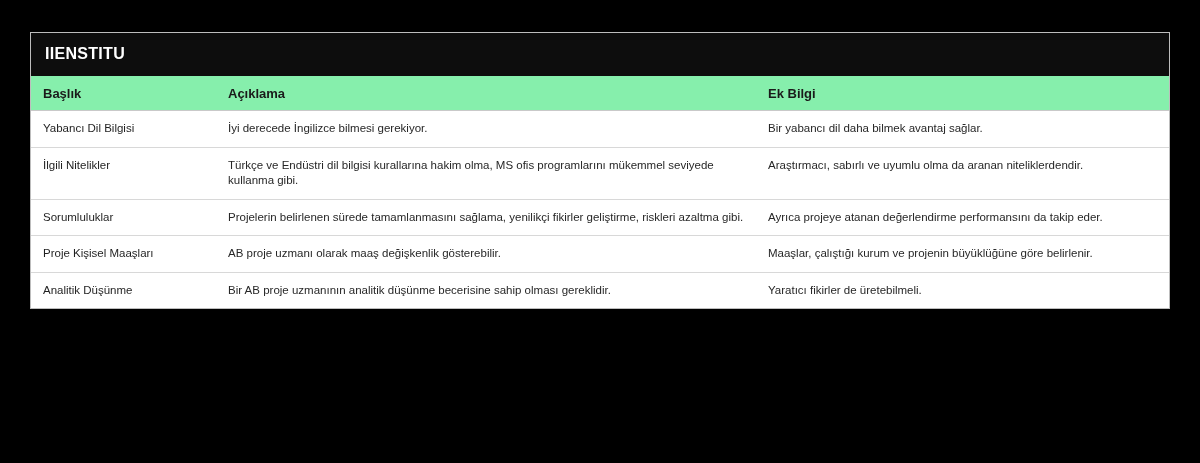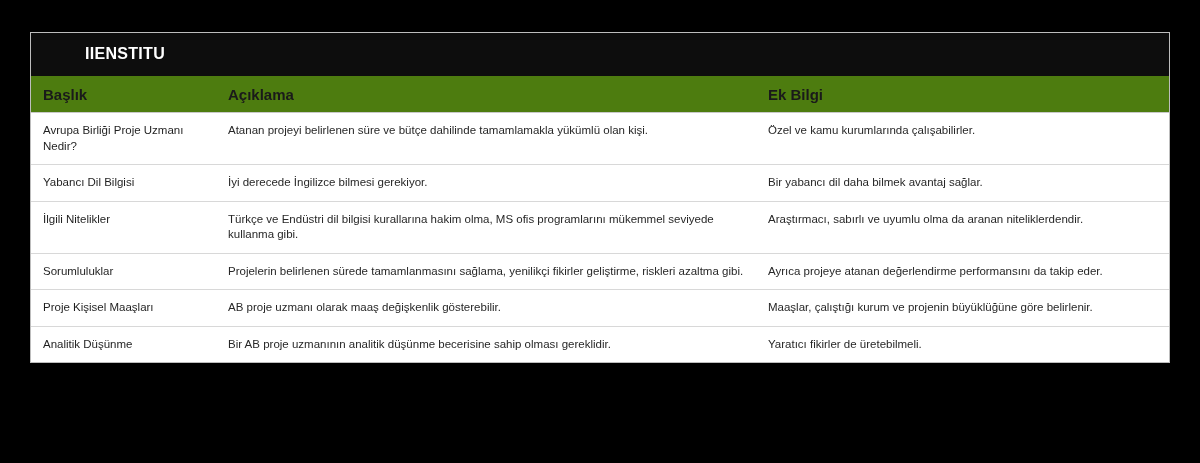--- a/index.html
+++ b/index.html
@@ -30,36 +30,35 @@
     background: #0d0d0d;
     color: #ffffff;
     padding: 13px 14px 14px 14px;
     box-sizing: border-box;
   }
   .brand-title {
     font-size: 16px;
     font-weight: bold;
     letter-spacing: 0.3px;
     line-height: 1;
-    margin-left: 40px;
   }
   table {
     width: 100%;
     border-collapse: collapse;
     table-layout: fixed;
     background: #ffffff;
   }
   thead th {
     text-align: left;
-    font-size: 15px;
+    font-size: 13px;
     font-weight: bold;
     color: #1a1a1a;
     padding: 10px 12px 9px 12px;
     border-bottom: 1px solid #c9c9c9;
-    background: #4d7c0f;
+    background: #86efac;
     vertical-align: middle;
   }
   tbody td {
     font-size: 11.5px;
     color: #272727;
     padding: 10px 12px 10px 12px;
     border-bottom: 1px solid #d8d8d8;
     vertical-align: top;
     line-height: 1.35;
   }
@@ -89,25 +88,20 @@
       </colgroup>
       <thead>
         <tr>
           <th>Başlık</th>
           <th>Açıklama</th>
           <th>Ek Bilgi</th>
         </tr>
       </thead>
       <tbody>
         <tr>
-          <td class="cell-title">Avrupa Birliği Proje Uzmanı Nedir?</td>
-          <td>Atanan projeyi belirlenen süre ve bütçe dahilinde tamamlamakla yükümlü olan kişi.</td>
-          <td>Özel ve kamu kurumlarında çalışabilirler.</td>
-        </tr>
-        <tr>
           <td class="cell-title">Yabancı Dil Bilgisi</td>
           <td>İyi derecede İngilizce bilmesi gerekiyor.</td>
           <td>Bir yabancı dil daha bilmek avantaj sağlar.</td>
         </tr>
         <tr>
           <td class="cell-title">İlgili Nitelikler</td>
           <td>Türkçe ve Endüstri dil bilgisi kurallarına hakim olma, MS ofis programlarını mükemmel seviyede kullanma gibi.</td>
           <td>Araştırmacı, sabırlı ve uyumlu olma da aranan niteliklerdendir.</td>
         </tr>
         <tr>

